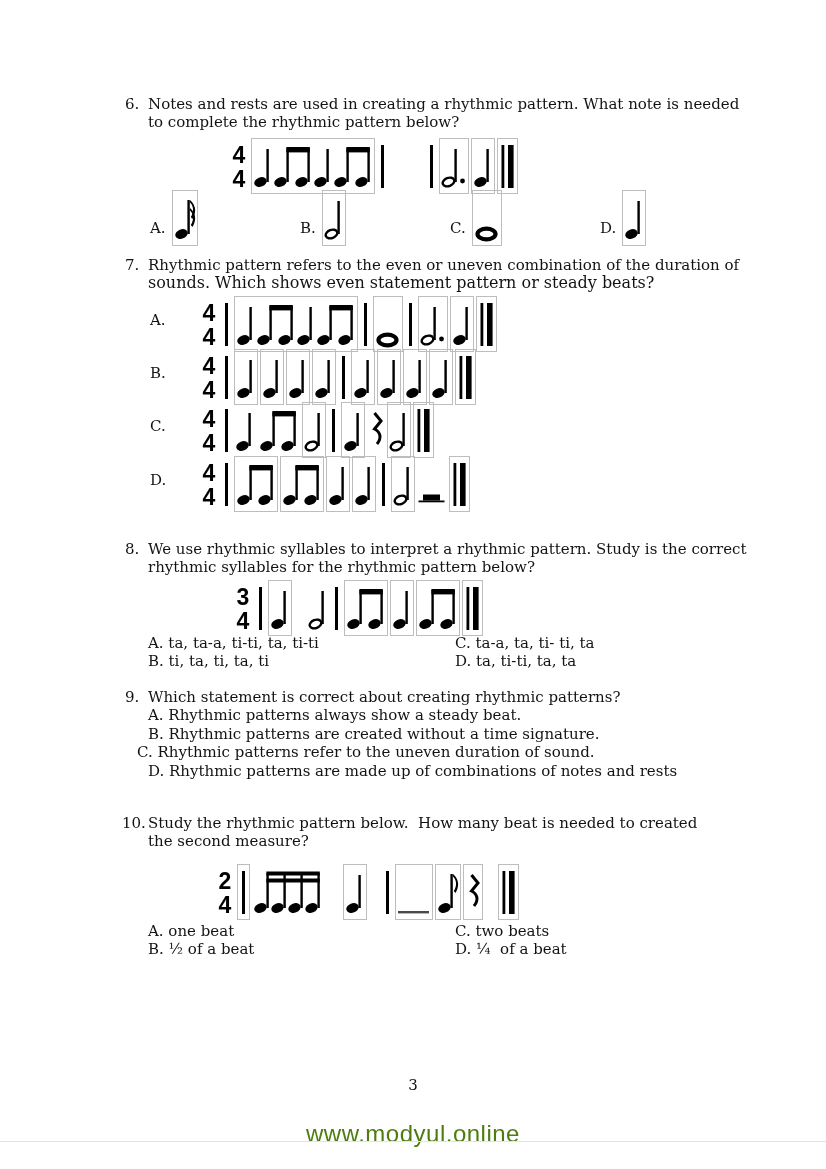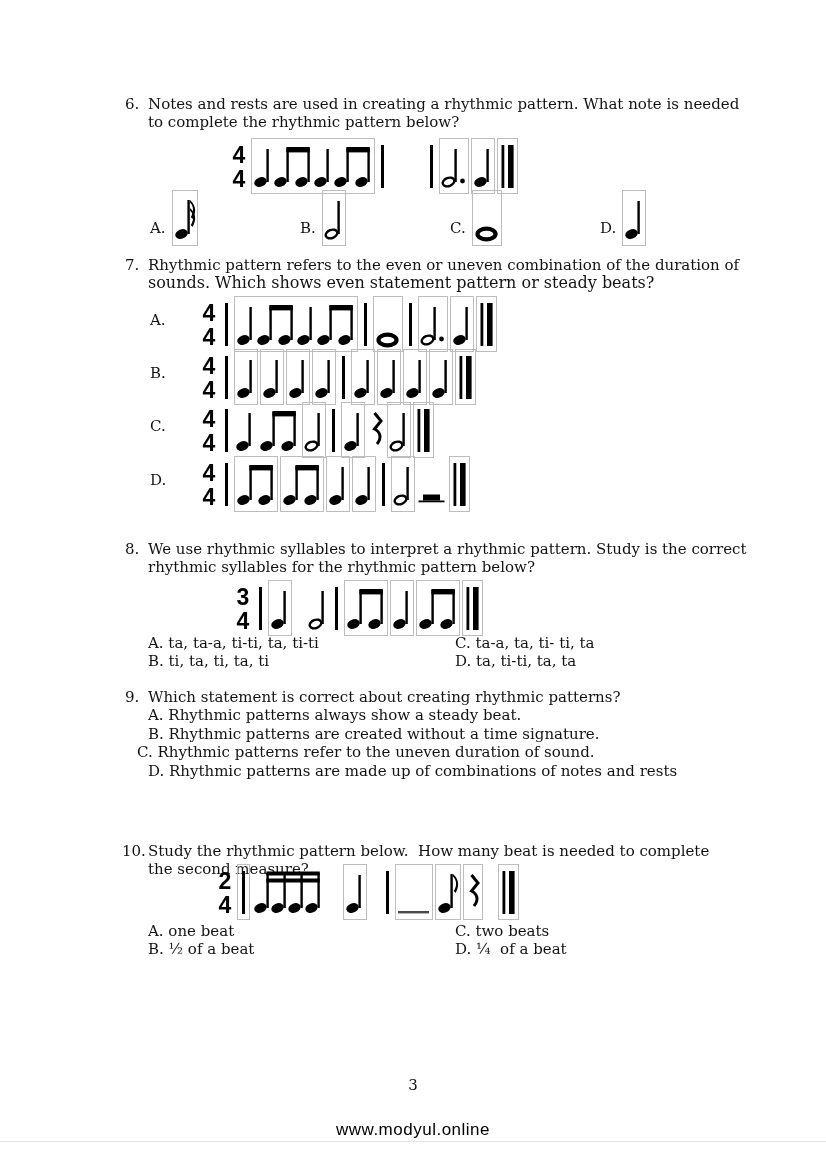--- a/index.html
+++ b/index.html
@@ -16,21 +16,21 @@
   
   .strip{display:flex;align-items:center;height:56px;}
   .seg{display:flex;align-items:center;height:54px;margin:0 1px;padding:0 1px;}
   .seg.boxed{border:1px solid #bdbdbd;}
   .strip svg{display:block;fill:#000;}
   .optitem{position:absolute;display:flex;align-items:flex-end;top:0;}
   .olabel{margin-right:5px;padding-bottom:9px;}
   .freelabel{position:absolute;}
   .optcol{position:absolute;line-height:18.4px;}
   .center{width:826px;left:0;text-align:center;}
-  .watermark{font-family:"Liberation Sans",sans-serif;font-size:17px;color:#000000;letter-spacing:.5px;}
+  .watermark{font-family:"Liberation Sans",sans-serif;font-size:24px;color:#4d7c0f;letter-spacing:.5px;}
   .hairline{height:1px;background:#e3e3e3;width:826px;left:0;}
 </style>
 </head>
 <body>
 
 <div class="page">
 
   <section class="qblock" style="top:95px;left:125px;width:645px">
     <div class="qrow">
       <span class="qnum" data-bind="questions.0.number">6.</span>
@@ -522,25 +522,25 @@
     <div class="qrow">
       <span class="qnum" data-bind="questions.3.number">9.</span>
       <div class="qtext" data-bind="questions.3.text.0">Which statement is correct about creating rhythmic patterns?</div>
     </div>
     <div style="margin-left:23px" data-bind="questions.3.options.0">A. Rhythmic patterns always show a steady beat.</div>
     <div style="margin-left:23px" data-bind="questions.3.options.1">B. Rhythmic patterns are created without a time signature.</div>
     <div style="margin-left:12px" data-bind="questions.3.options.2">C. Rhythmic patterns refer to the uneven duration of sound.</div>
     <div style="margin-left:23px" data-bind="questions.3.options.3">D. Rhythmic patterns are made up of combinations of notes and rests</div>
   </section>
 
-  <section class="qblock" style="top:842px;left:122px;width:650px">
+  <section class="qblock" style="top:814px;left:122px;width:650px">
     <div class="qrow">
       <span class="qnum wide" data-bind="questions.4.number">10.</span>
       <div class="qtext">
-        <div data-bind="questions.4.text.0">Study the rhythmic pattern below.  How many beat is needed to complete</div>
+        <div data-bind="questions.4.text.0">Study the rhythmic pattern below.  How many beat is needed to created</div>
         <div data-bind="questions.4.text.1">the second measure?</div>
       </div>
     </div>
   </section>
   <div class="abs strip" style="top:864px;left:214px">
       <span class="seg">
         <svg width="18" height="56" viewBox="0 0 18 56" xmlns="http://www.w3.org/2000/svg">
           <text x="9" y="25" text-anchor="middle" font-family="Liberation Sans, sans-serif" font-size="23" font-weight="bold">2</text>
           <text x="9" y="49" text-anchor="middle" font-family="Liberation Sans, sans-serif" font-size="23" font-weight="bold">4</text>
         </svg>

